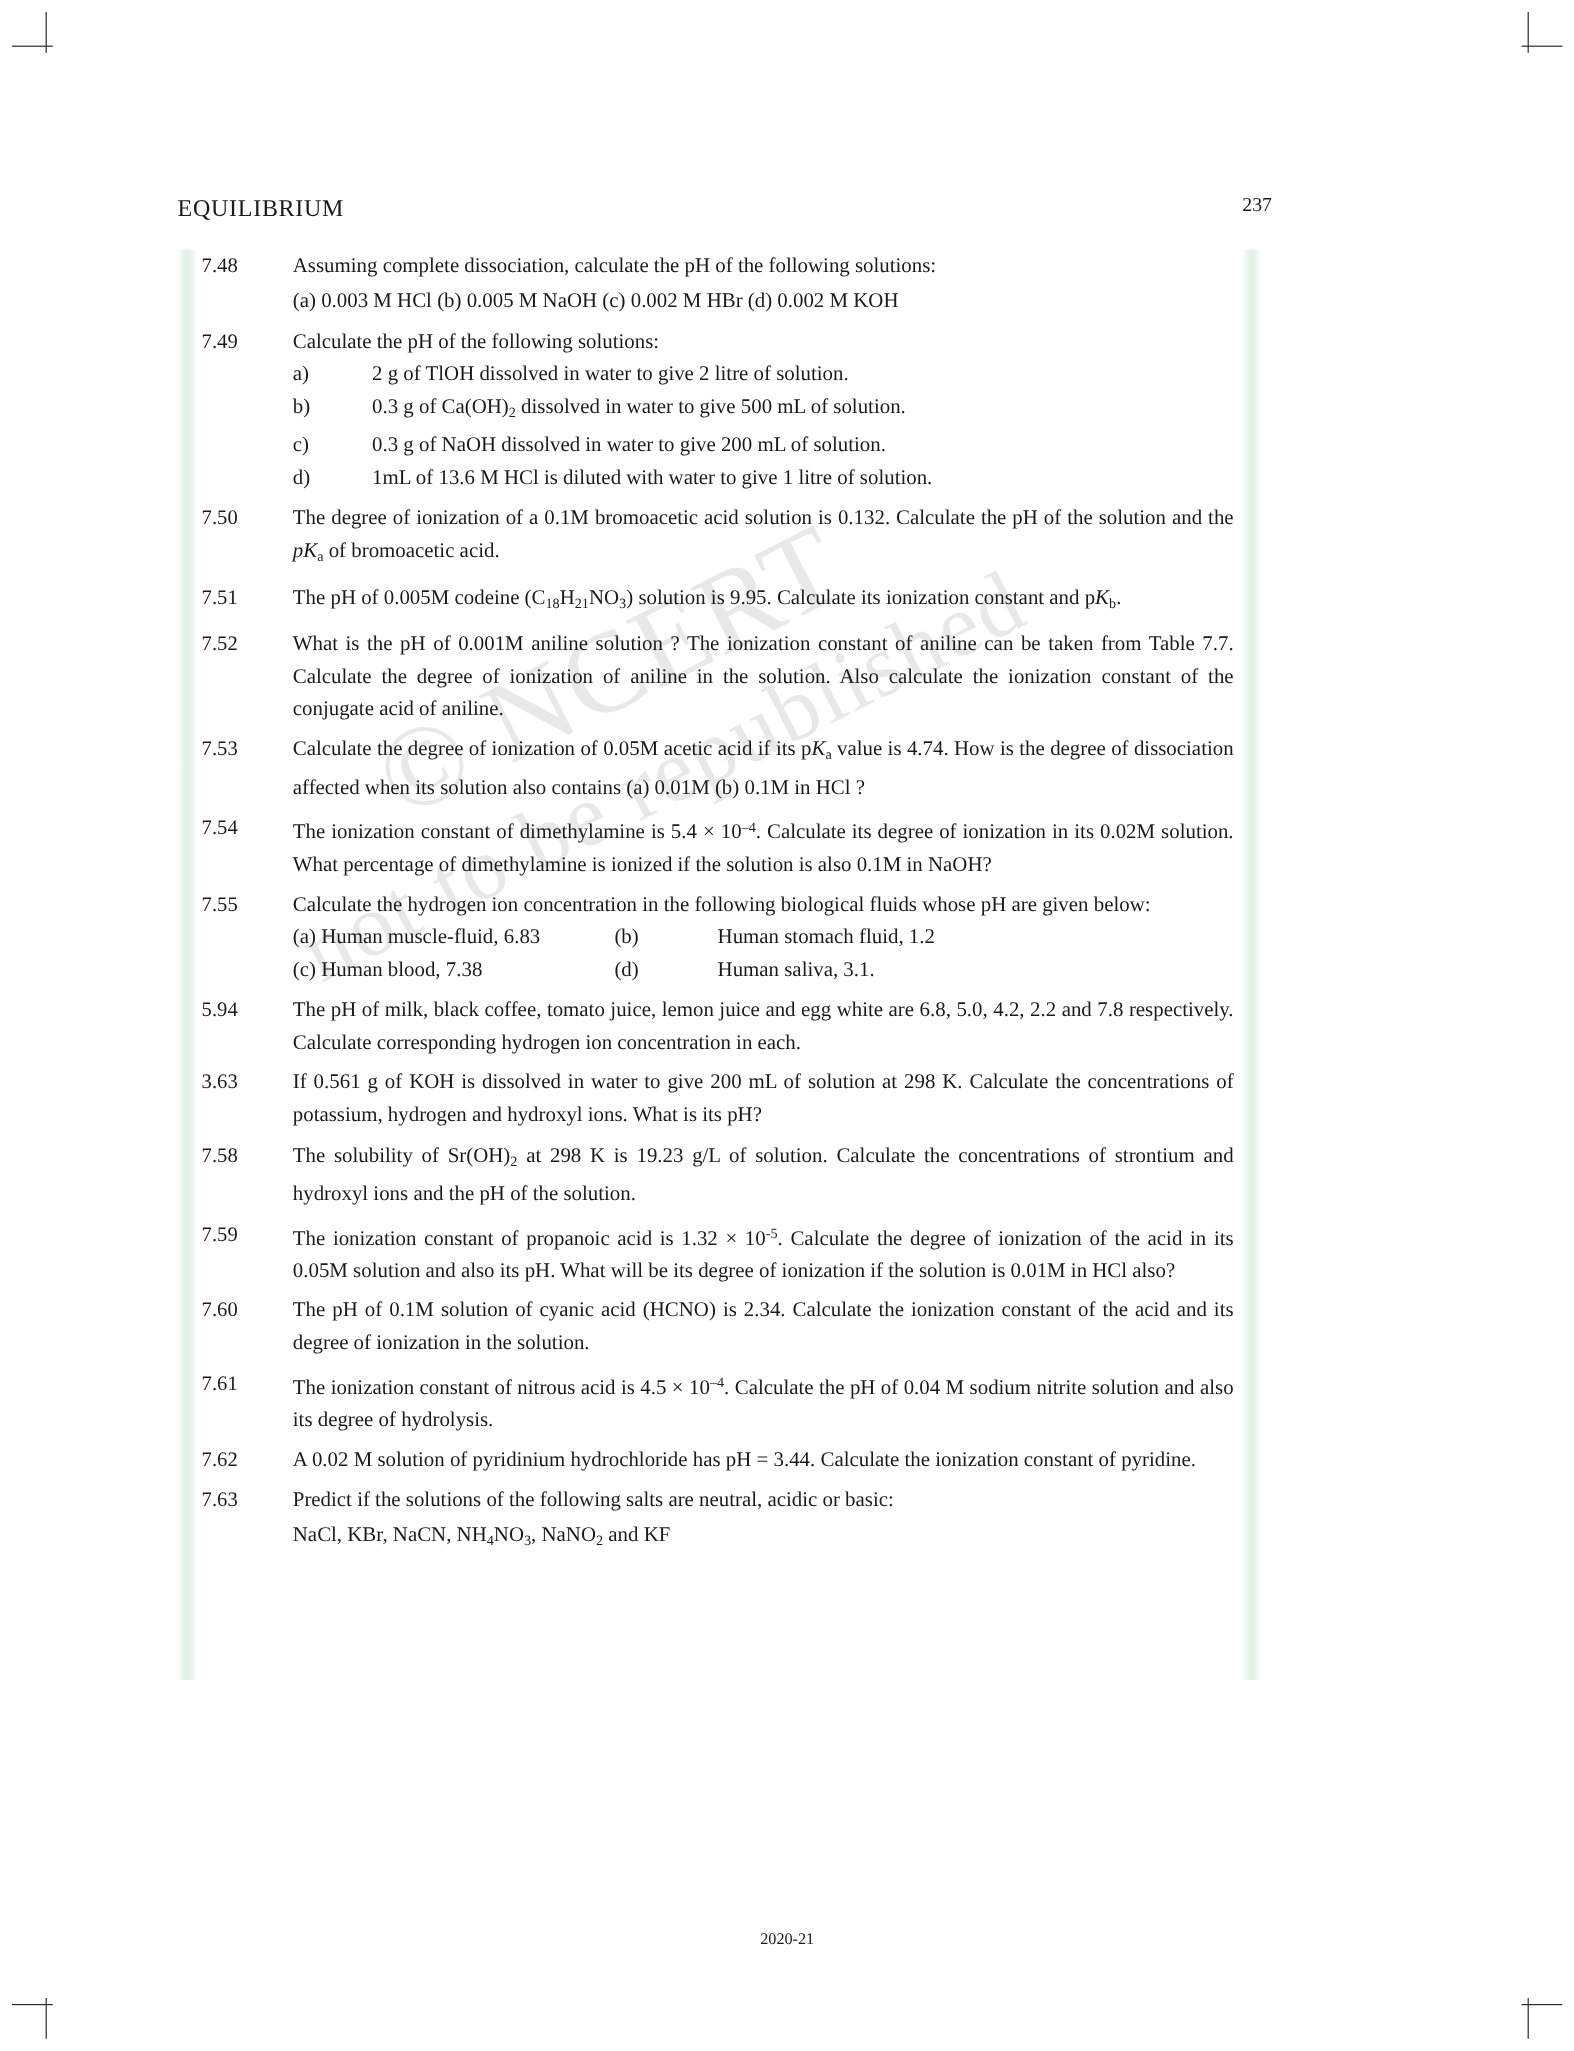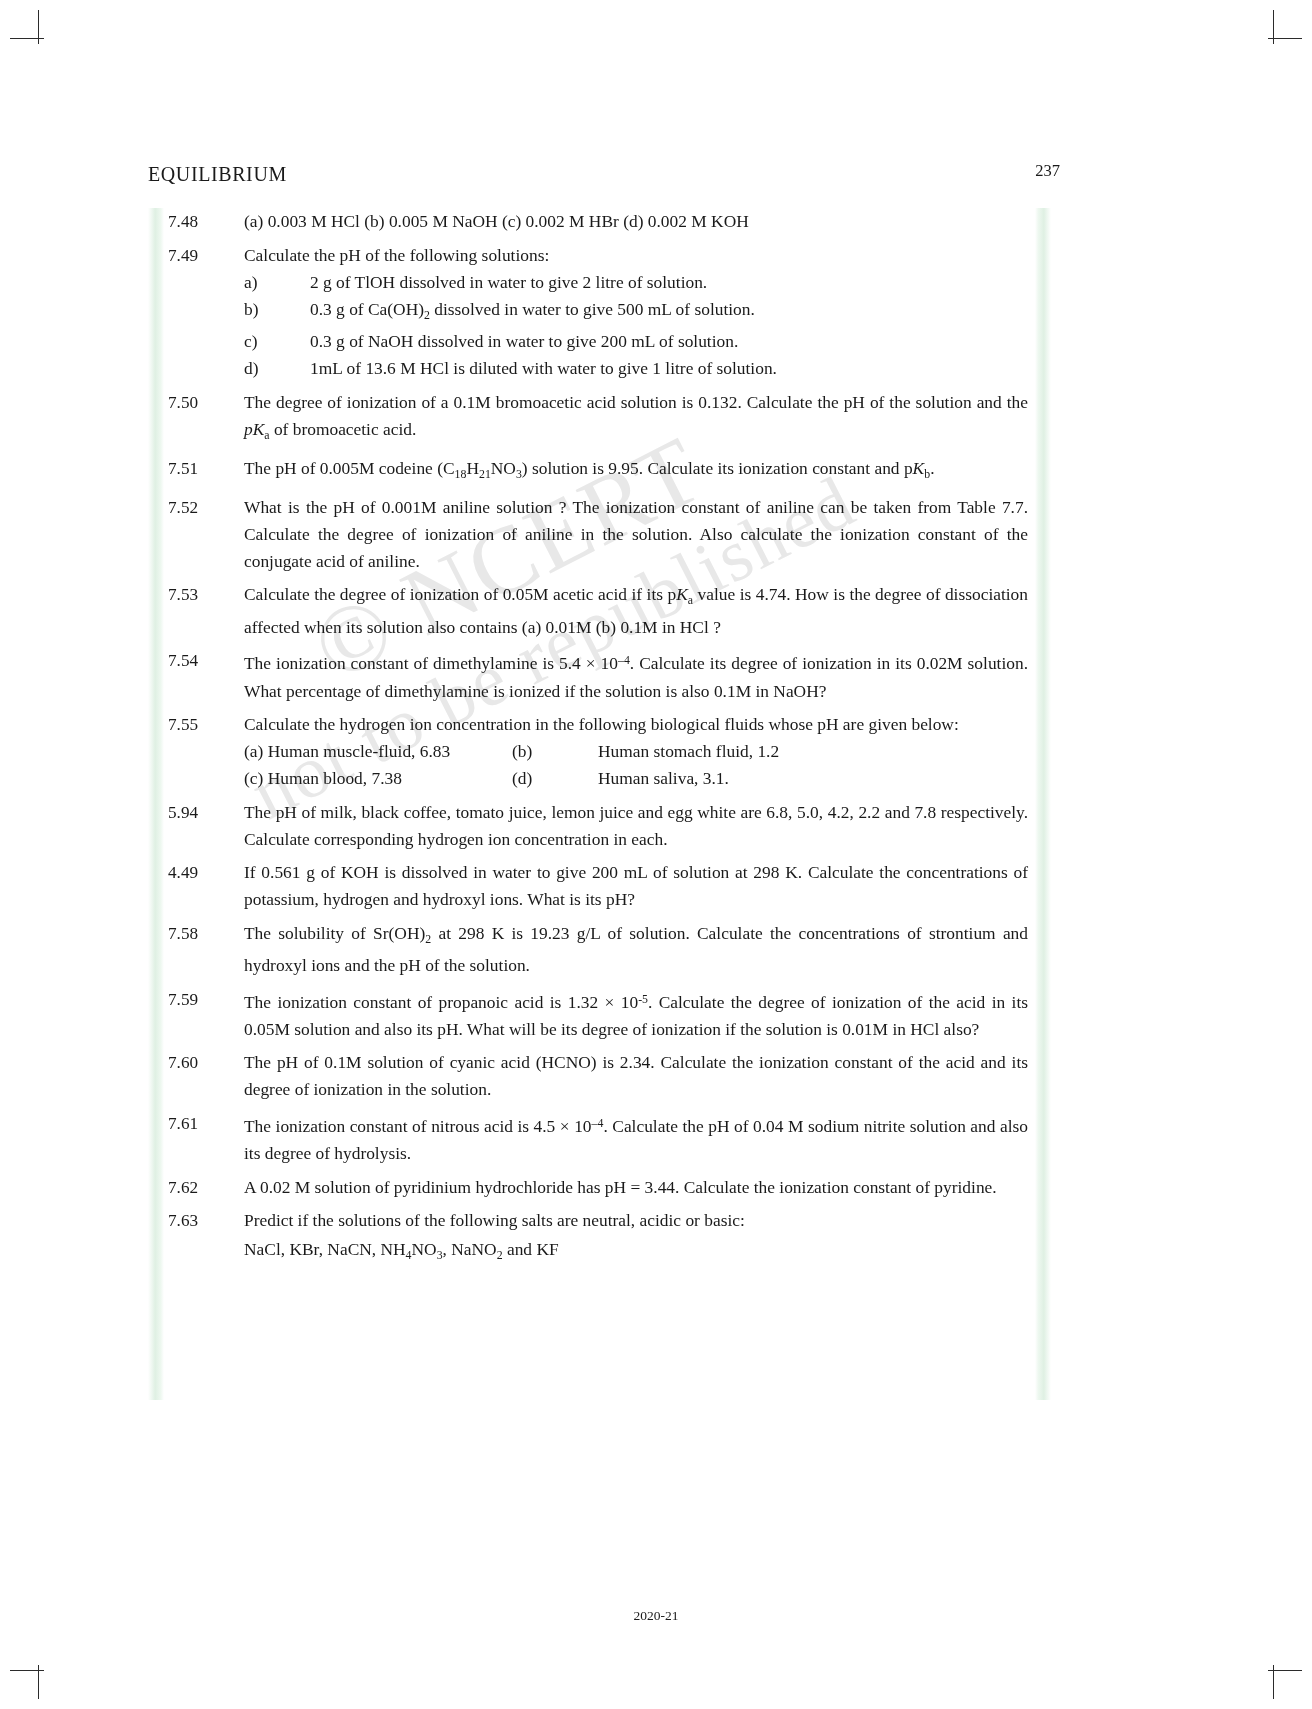--- a/index.html
+++ b/index.html
@@ -178,20 +178,21 @@
 
   <div class="watermark">
     <div class="line1">© NCERT</div>
     <div class="line2">not to be republished</div>
   </div>
 
   <div class="content" id="questions">
       <div class="qrow">
         <div class="qnum">7.48</div>
         <div class="qbody">
+          <p class="nojust">Assuming complete dissociation, calculate the pH of the following solutions:</p>
           <p class="nojust">(a) 0.003 M HCl (b) 0.005 M NaOH (c) 0.002 M HBr (d) 0.002 M KOH</p>
         </div>
       </div>
       <div class="qrow">
         <div class="qnum">7.49</div>
         <div class="qbody">
           <p class="nojust">Calculate the pH of the following solutions:</p>
           <div class="sub">
             <span class="lbl">a)</span>
             <span class="txt">2 g of TlOH dissolved in water to give 2 litre of solution.</span>
@@ -256,21 +257,21 @@
           </div>
         </div>
       </div>
       <div class="qrow">
         <div class="qnum">5.94</div>
         <div class="qbody">
           <p>The pH of milk, black coffee, tomato juice, lemon juice and egg white are 6.8, 5.0, 4.2, 2.2 and 7.8 respectively. Calculate corresponding hydrogen ion concentration in each.</p>
         </div>
       </div>
       <div class="qrow">
-        <div class="qnum">4.49</div>
+        <div class="qnum">3.63</div>
         <div class="qbody">
           <p>If 0.561 g of KOH is dissolved in water to give 200 mL of solution at 298 K. Calculate the concentrations of potassium, hydrogen and hydroxyl ions. What is its pH?</p>
         </div>
       </div>
       <div class="qrow">
         <div class="qnum">7.58</div>
         <div class="qbody">
           <p>The solubility of Sr(OH)<sub>2</sub> at 298 K is 19.23 g/L of solution. Calculate the concentrations of strontium and hydroxyl ions and the pH of the solution.</p>
         </div>
       </div>

